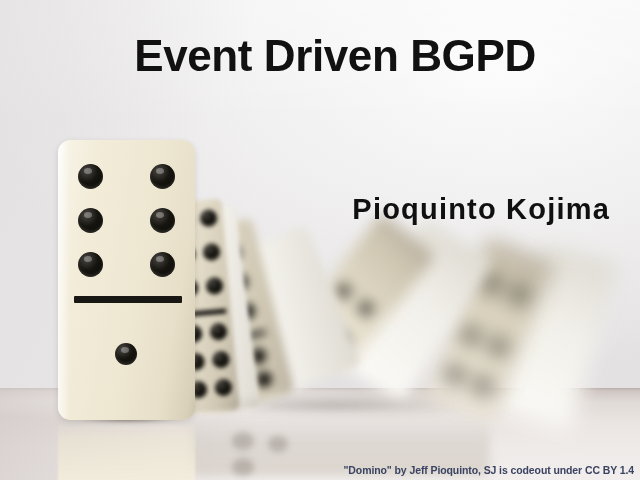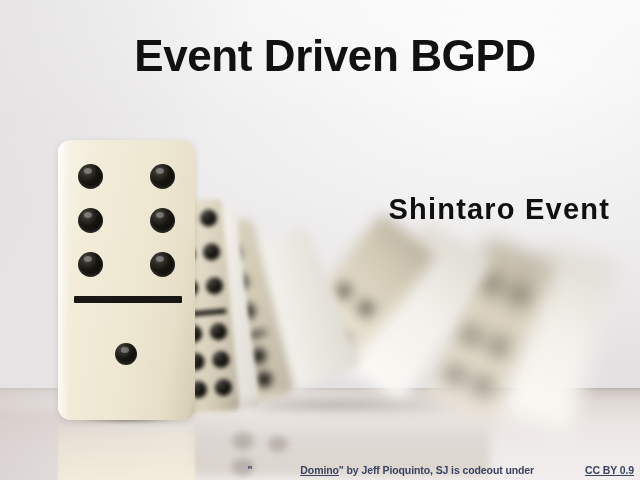--- a/index.html
+++ b/index.html
@@ -239,23 +239,21 @@
     position: absolute;
     right: 6px;
     bottom: 4px;
     font-size: 10.5px;
     font-weight: bold;
     color: #3a4361;
     white-space: nowrap;
     letter-spacing: -0.1px;
   }
   .attribution .lnk {
-    text-decoration: underline;
     color: #3a4361;
-    margin-left: 48px;
   }
 </style>
 </head>
 <body>
 
 <div class="slide">
 
   <div class="photo">
 
     <div class="backdrop"></div>
@@ -343,20 +341,20 @@
     </div>
 
   </div>
 
   <div class="text-layer">
 
     <div class="title">Event Driven BGPD</div>
 
 
     <div class="author-block">
-      <div class="author-name">Shintaro Event</div>
+      <div class="author-name">Pioquinto Kojima</div>
     </div>
 
-    <div class="attribution"><span>"</span><span class="lnk">Domino</span><span>"</span><span> by Jeff Pioquinto, SJ is codeout under </span><span class="lnk">CC BY 0.9</span></div>
+    <div class="attribution"><span>"</span><span class="lnk">Domino</span><span>"</span><span> by Jeff Pioquinto, SJ is codeout under </span><span class="lnk">CC BY 1.4</span></div>
 
   </div>
 
 </div>
 
 </body></html>

